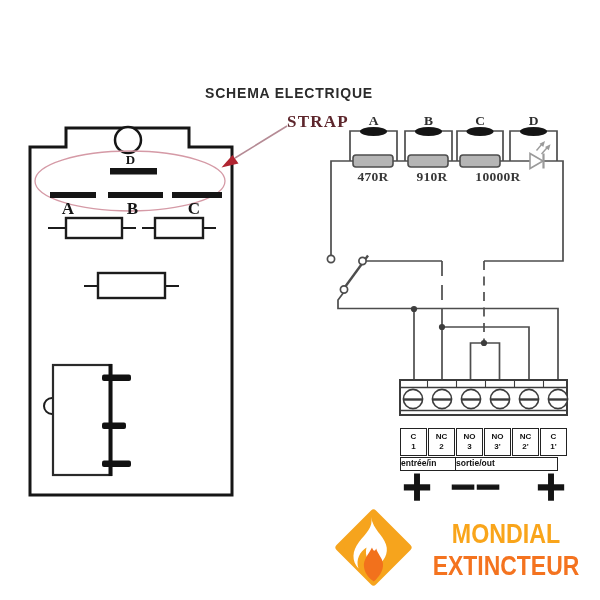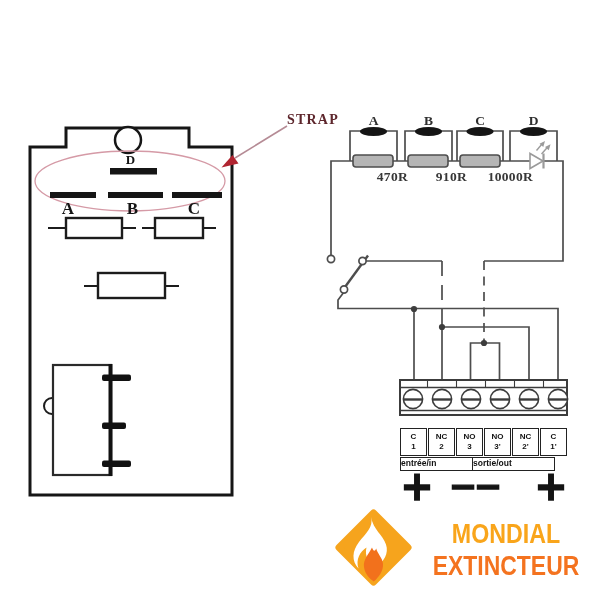--- a/index.html
+++ b/index.html
@@ -2,24 +2,24 @@
 <html><head>
 <meta charset="utf-8">
 <style>
   html,body{margin:0;padding:0;background:#fff;}
   .stage{position:relative;width:600px;height:600px;background:#fff;overflow:hidden;
          font-family:"Liberation Sans","DejaVu Sans",sans-serif;}
   .abs{position:absolute;}
   .title{left:179px;top:85px;width:220px;text-align:center;font-size:14px;font-weight:bold;
          letter-spacing:.8px;color:#2b2b2b;}
   .strap-label{left:287px;top:112px;font-family:"Liberation Serif","DejaVu Serif",serif;
-         font-size:14px;font-weight:bold;letter-spacing:1.2px;color:#5d262c;}
+         font-size:17px;font-weight:bold;letter-spacing:1.2px;color:#5d262c;}
   .branch-label{width:34px;top:113px;text-align:center;font-family:"Liberation Serif","DejaVu Serif",serif;
          font-size:13.5px;font-weight:bold;color:#2f2f2f;}
-  .res-value{width:70px;top:169px;text-align:right;font-family:"Liberation Serif","DejaVu Serif",serif;
+  .res-value{width:70px;top:169px;text-align:center;font-family:"Liberation Serif","DejaVu Serif",serif;
          font-size:13.5px;font-weight:bold;color:#383838;letter-spacing:.3px;}
   .board-letter{width:30px;top:199px;text-align:center;font-family:"Liberation Serif","DejaVu Serif",serif;
          font-size:17px;font-weight:bold;color:#141414;}
   .board-letter-d{left:118px;top:152px;width:25px;text-align:center;
          font-family:"Liberation Serif","DejaVu Serif",serif;font-size:13px;font-weight:bold;color:#141414;}
   .tcell{top:427.5px;width:27px;height:28.5px;box-sizing:border-box;border:1.5px solid #222;
          background:#fff;text-align:center;}
   .tcell span{display:block;font-size:8px;font-weight:bold;line-height:10.5px;color:#111;}
   .tcell span:first-child{margin-top:3px;}
   .tgroup{top:456.5px;height:14px;box-sizing:border-box;border:1.5px solid #222;background:#fff;
@@ -171,20 +171,21 @@
       <path d="M373.5 513 L408 547.5 L373.5 582 L339 547.5 Z" fill="#F6A41D" stroke="#F6A41D" stroke-width="7" stroke-linejoin="round"></path>
       <path fill="#fff" d="M371 517 C374 527 365 534 359 542 C352 551 351.5 561 358.5 568.5
                C355.5 559.5 360 551.5 366.5 547.5 C364 556.5 369.5 563.5 375.5 566.5
                C384 562 389 553.5 386 544.5 C382.5 534.5 373.5 530 371 517 Z"></path>
       <path fill="#F2711C" d="M372 547.5 C368.5 554.5 363 559.5 364 567 C364.8 574 369.5 578.5 373.8 581.5
                C378.5 577.5 383.5 571 383 564 C382.5 557.5 377.5 554 376.2 548.5
                C374.8 551.8 373.2 551.2 372 547.5 Z"></path>
     </g>
   </svg>
 
+  <div class="abs title">SCHEMA ELECTRIQUE</div>
   <div class="abs strap-label">STRAP</div>
 
   <div class="abs branch-label" style="left:356.5px">A</div>
   <div class="abs branch-label" style="left:411.5px">B</div>
   <div class="abs branch-label" style="left:463px">C</div>
   <div class="abs branch-label" style="left:516.5px">D</div>
 
   <div class="abs res-value" style="left:338px">470R</div>
   <div class="abs res-value" style="left:397px">910R</div>
   <div class="abs res-value" style="left:463px">10000R</div>
@@ -213,21 +214,21 @@
   <div class="abs tcell" style="left:512px">
     <span>NC</span>
     <span>2'</span>
   </div>
   <div class="abs tcell" style="left:540px">
     <span>C</span>
     <span>1'</span>
   </div>
 
   <div class="abs tgroup" style="left:400px;width:85px">entrée/in</div>
-  <div class="abs tgroup" style="left:472px;width:83px">sortie/out</div>
+  <div class="abs tgroup" style="left:455px;width:103px">sortie/out</div>
 
   <div class="abs pol pol-plus" style="left:398px">+</div>
   <div class="abs pol pol-minus" style="left:446px">−</div>
   <div class="abs pol pol-minus" style="left:471px">−</div>
   <div class="abs pol pol-plus" style="left:532px">+</div>
 
   <div class="abs logo-text logo-line1">MONDIAL</div>
   <div class="abs logo-text logo-line2">EXTINCTEUR</div>
 
 </div>

